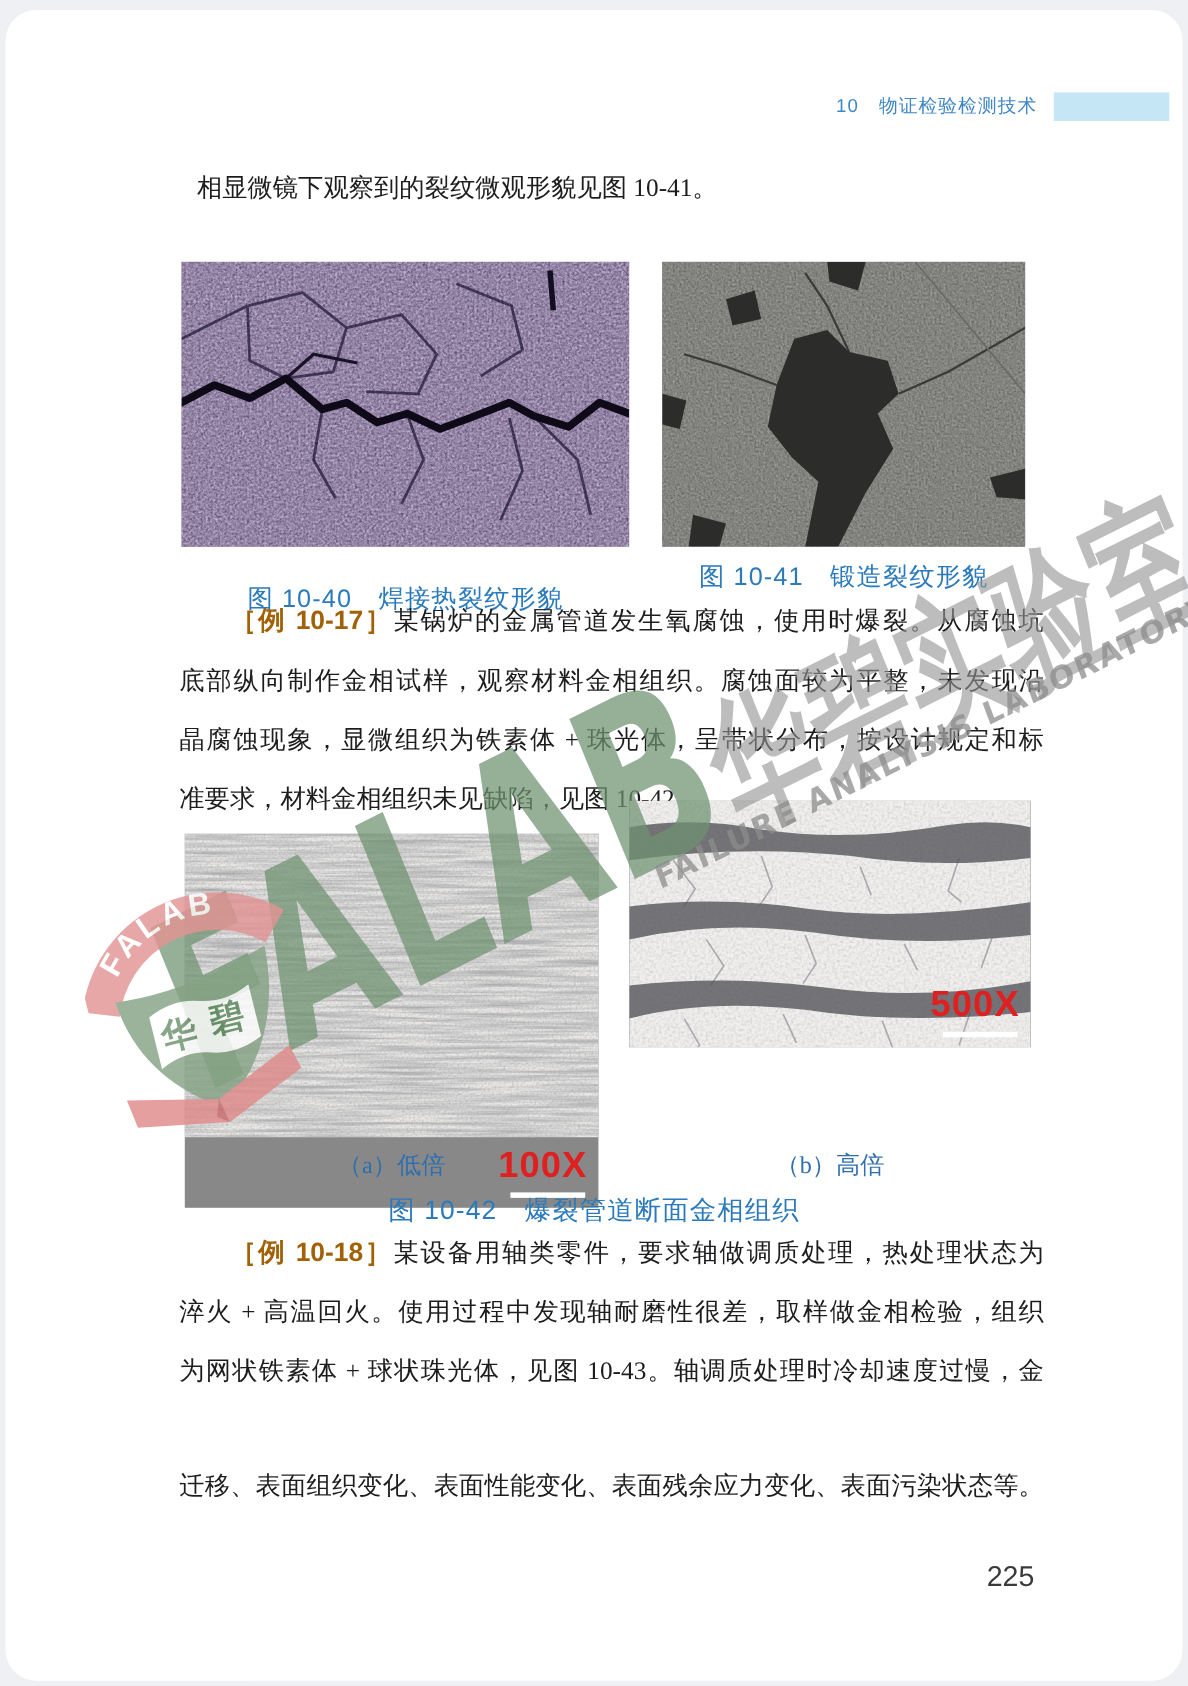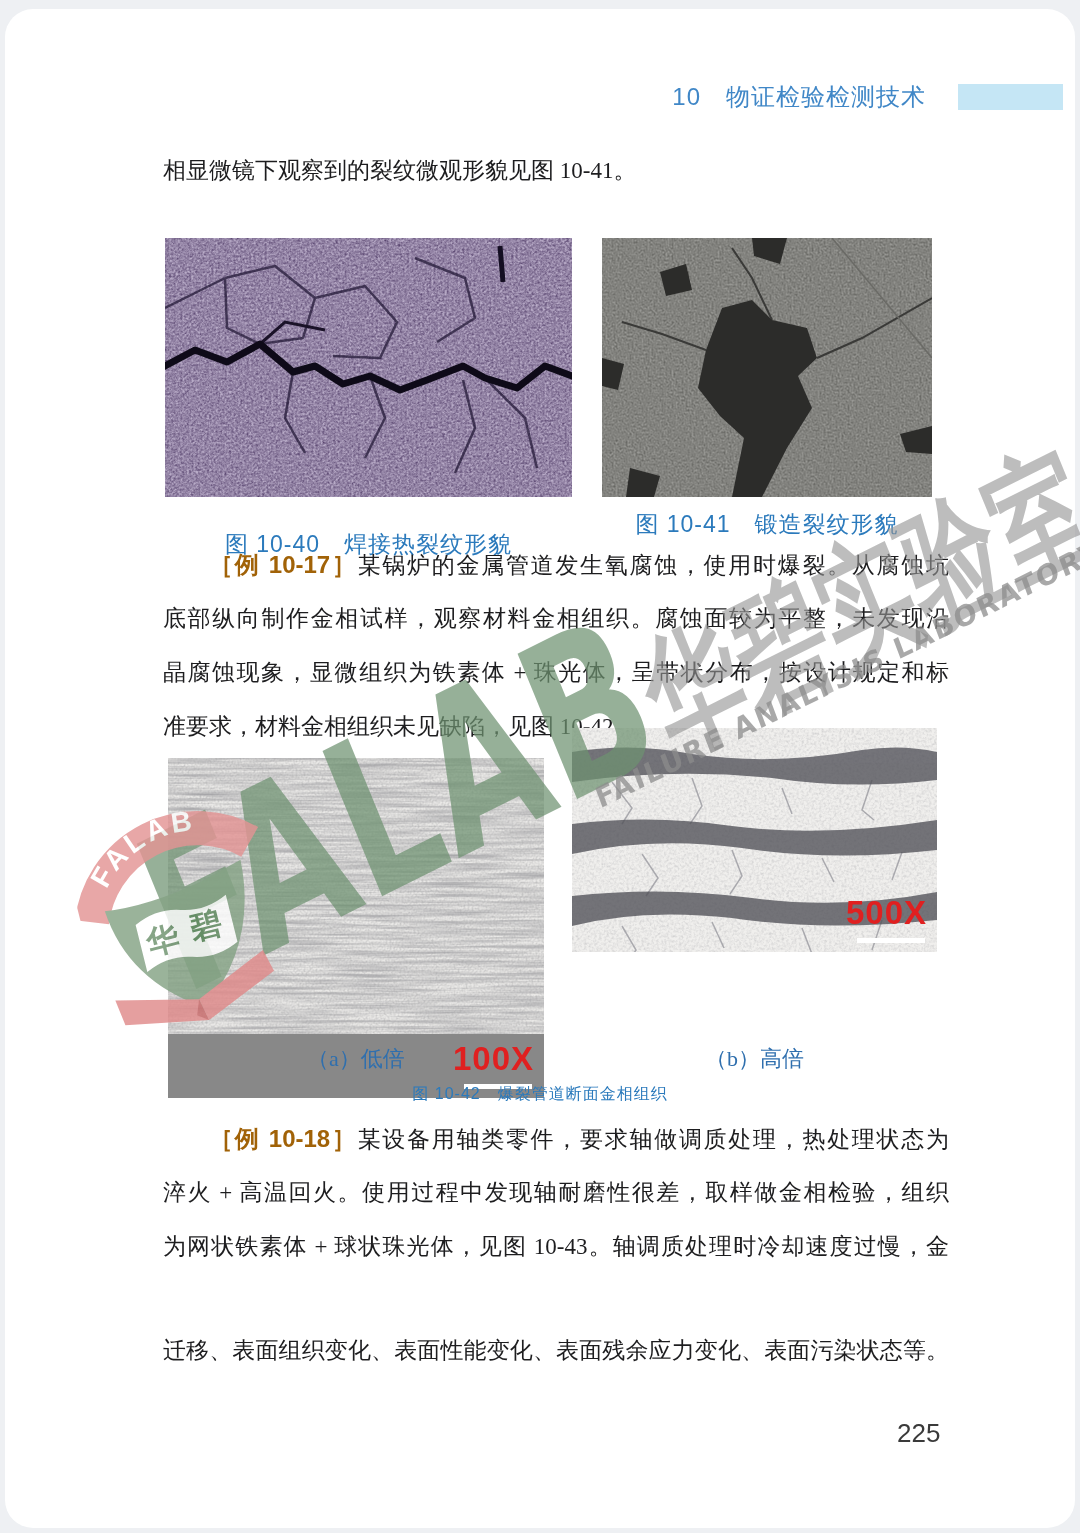--- a/index.html
+++ b/index.html
@@ -2,51 +2,51 @@
 <html><head>
 <meta charset="utf-8">
 <style>
   html,body{margin:0;padding:0;background:#eef0f3;}
   .canvas{position:relative;width:1080px;height:1533px;background:#eef0f3;overflow:hidden;
           font-family:"Liberation Serif","DejaVu Serif",serif;}
   .page{position:absolute;left:5px;top:9px;right:5px;bottom:5px;background:#ffffff;border-radius:28px;}
 
   
   .header{position:absolute;left:0;top:83px;width:1063px;height:27px;display:flex;justify-content:flex-end;align-items:center;}
-  .header-title{font-family:"Liberation Sans","DejaVu Sans",sans-serif;font-size:24px;color:#4087c7;letter-spacing:1px;margin-right:32px;}
+  .header-title{font-family:"Liberation Sans","DejaVu Sans",sans-serif;font-size:17px;color:#4087c7;letter-spacing:1px;margin-right:15px;}
   .header-bar{width:105px;height:26px;background:#c5e6f5;}
 
   
   .tl{position:relative;width:100%;line-height:54px;height:54px;font-size:23px;color:#1d1d1f;
       text-align:justify;overflow:hidden;}
   .tl.jl{text-align-last:justify;}
   .tl.ind{text-indent:46px;}
   .para{position:absolute;left:163px;width:786px;}
-  .p-intro{top:144px;}
+  .p-intro{top:144px;margin-left:16px;}
   .p-ex17{top:538px;}
   .p-ex18{top:1112px;}
   .p-close{top:1324px;}
   .ex-label{font-family:"Liberation Sans","DejaVu Sans",sans-serif;font-weight:bold;color:#a16207;font-size:24px;}
 
   
   .fig{position:absolute;overflow:hidden;background:#888;}
   .fig svg{display:block;}
   .figA{left:165px;top:238px;width:407px;height:259px;}
   .figB{left:602px;top:238px;width:330px;height:259px;}
   .figC{left:168px;top:758px;width:376px;height:340px;}
   .figD{left:572px;top:728px;width:365px;height:224px;}
   .mag{position:absolute;right:10px;bottom:20px;font-family:"Liberation Sans","DejaVu Sans",sans-serif;
        font-weight:bold;font-size:33px;color:#e02020;letter-spacing:1px;}
   .scalebar{position:absolute;right:12px;bottom:9px;width:68px;height:5px;background:#ffffff;}
 
   .caption{position:absolute;font-family:"Liberation Sans","DejaVu Sans",sans-serif;font-size:23px;color:#2b7abc;
            text-align:center;letter-spacing:1px;}
   .cap40{left:165px;top:509px;width:407px;margin-top:20px;}
   .cap41{left:602px;top:509px;width:330px;}
-  .cap42{left:0;top:1084px;width:1080px;font-size:16px;}
+  .cap42{left:0;top:1084px;width:1080px;font-size:24px;}
   .subcap{position:absolute;font-size:22px;color:#2f6fae;text-align:center;
           font-family:"Liberation Serif","DejaVu Serif",serif;}
   .subA{left:168px;top:1044px;width:376px;}
   .subB{left:572px;top:1044px;width:365px;}
 
   .pagenum{position:absolute;left:897px;top:1418px;font-family:Liberation Sans, sans-serif;
            font-size:26px;color:#3a3a3a;}
 
   
   .wm{position:absolute;left:0;top:0;width:1080px;height:1533px;pointer-events:none;z-index:40;}

